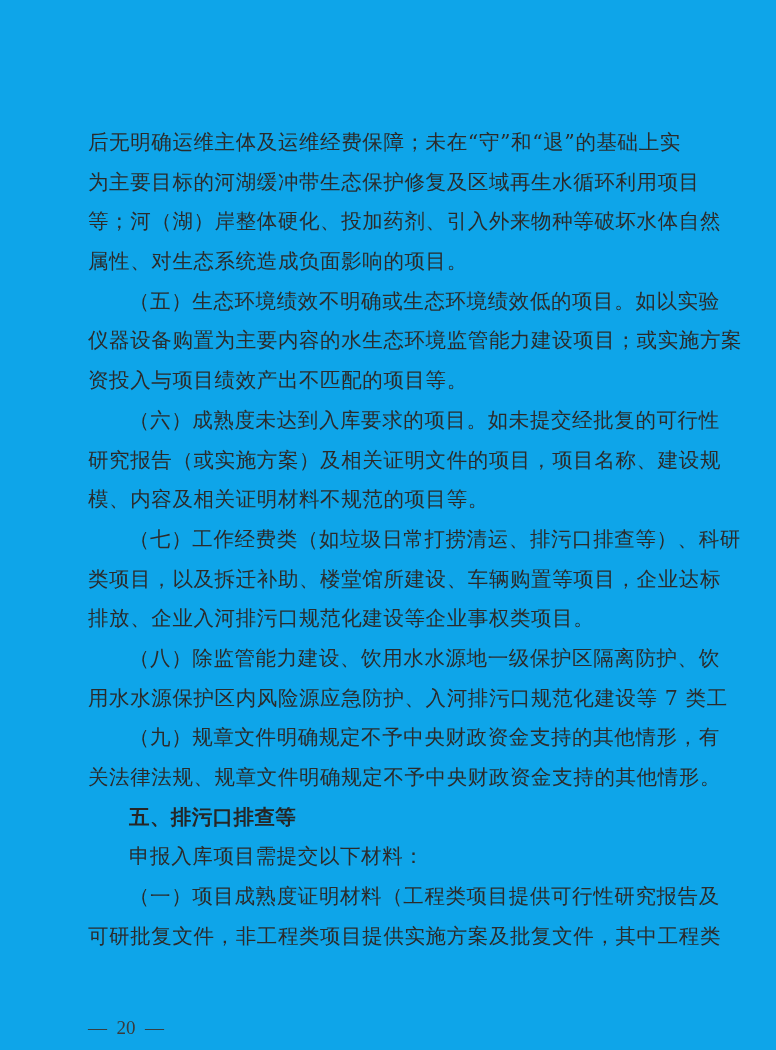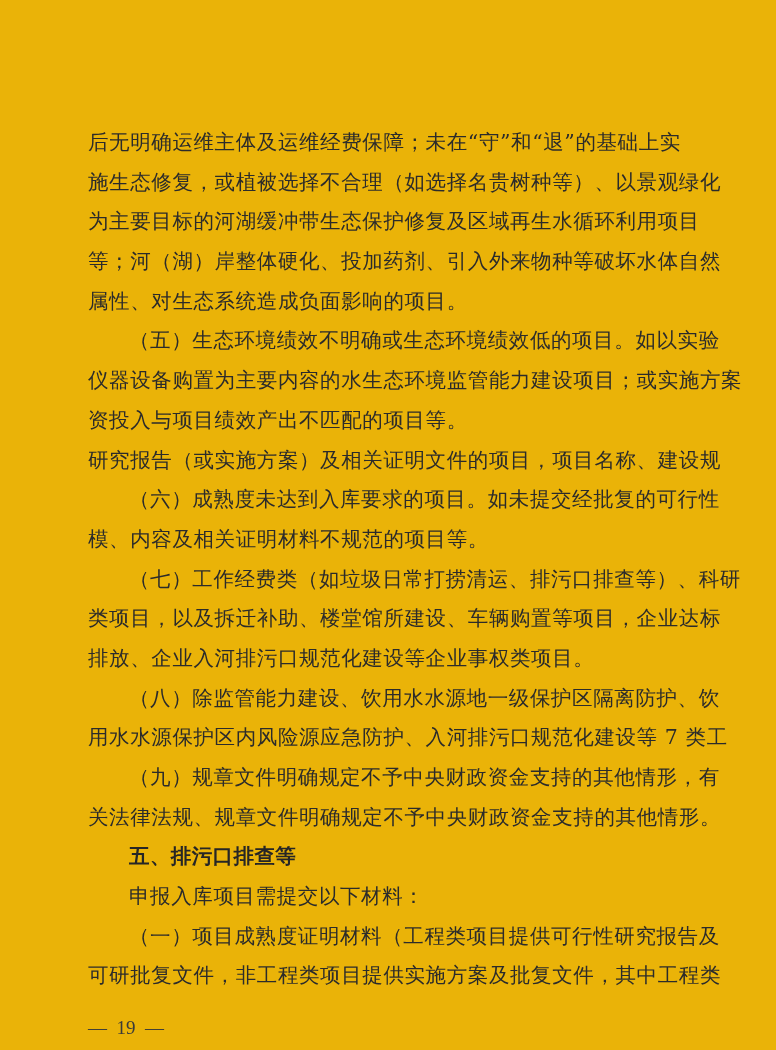--- a/index.html
+++ b/index.html
@@ -13,21 +13,21 @@
     position: relative;
     overflow: hidden;
     font-family: "DejaVu Serif", "Liberation Serif", serif;
     color: #2a2a2a;
   }
   .page {
     position: absolute;
     left: 0; top: 0;
     width: 776px;
     height: 1050px;
-    background: #eab308;
+    background: #0ea5e9;
   }
   .body-text {
     position: absolute;
     left: 88px;
     top: 123px;
     width: 592px;
   }
   .line {
     height: 39.7px;
     line-height: 39.7px;
@@ -59,31 +59,30 @@
     white-space: pre;
   }
 </style>
 </head>
 <body>
 
 <div class="page">
   <div class="body-text">
 
     <div class="line justify">后无明确运维主体及运维经费保障；未在“守”和“退”的基础上实</div>
-    <div class="line justify">施生态修复，或植被选择不合理（如选择名贵树种等）、以景观绿化</div>
     <div class="line justify">为主要目标的河湖缓冲带生态保护修复及区域再生水循环利用项目</div>
     <div class="line justify">等；河（湖）岸整体硬化、投加药剂、引入外来物种等破坏水体自然</div>
     <div class="line">属性、对生态系统造成负面影响的项目。</div>
 
     <div class="line justify indent">（五）生态环境绩效不明确或生态环境绩效低的项目。如以实验</div>
     <div class="line justify">仪器设备购置为主要内容的水生态环境监管能力建设项目；或实施方案</div>
     <div class="line">资投入与项目绩效产出不匹配的项目等。</div>
 
+    <div class="line justify indent">（六）成熟度未达到入库要求的项目。如未提交经批复的可行性</div>
     <div class="line justify">研究报告（或实施方案）及相关证明文件的项目，项目名称、建设规</div>
-    <div class="line justify indent">（六）成熟度未达到入库要求的项目。如未提交经批复的可行性</div>
     <div class="line">模、内容及相关证明材料不规范的项目等。</div>
 
     <div class="line justify indent">（七）工作经费类（如垃圾日常打捞清运、排污口排查等）、科研</div>
     <div class="line justify">类项目，以及拆迁补助、楼堂馆所建设、车辆购置等项目，企业达标</div>
     <div class="line">排放、企业入河排污口规范化建设等企业事权类项目。</div>
 
     <div class="line justify indent">（八）除监管能力建设、饮用水水源地一级保护区隔离防护、饮</div>
     <div class="line justify">用水水源保护区内风险源应急防护、入河排污口规范化建设等 7 类工</div>
 
     <div class="line justify indent">（九）规章文件明确规定不予中央财政资金支持的其他情形，有</div>
@@ -91,14 +90,14 @@
 
     <div class="line indent heading">五、排污口排查等</div>
 
     <div class="line indent">申报入库项目需提交以下材料：</div>
 
     <div class="line justify indent">（一）项目成熟度证明材料（工程类项目提供可行性研究报告及</div>
     <div class="line justify">可研批复文件，非工程类项目提供实施方案及批复文件，其中工程类</div>
 
   </div>
 
-  <div class="page-number">—  19  —</div>
+  <div class="page-number">—  20  —</div>
 </div>
 
 </body></html>

